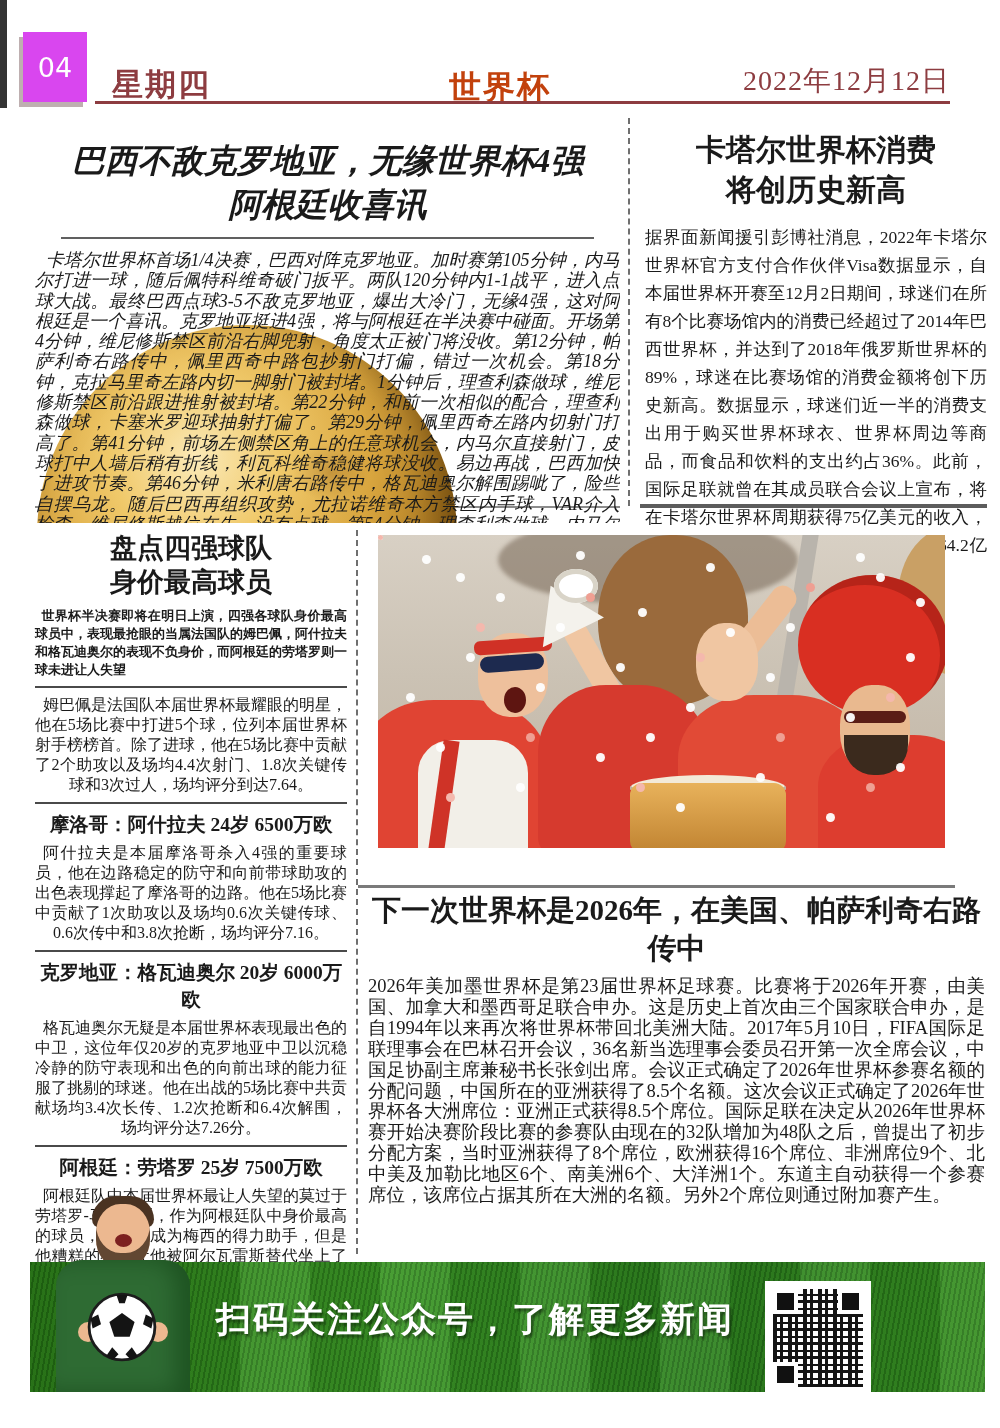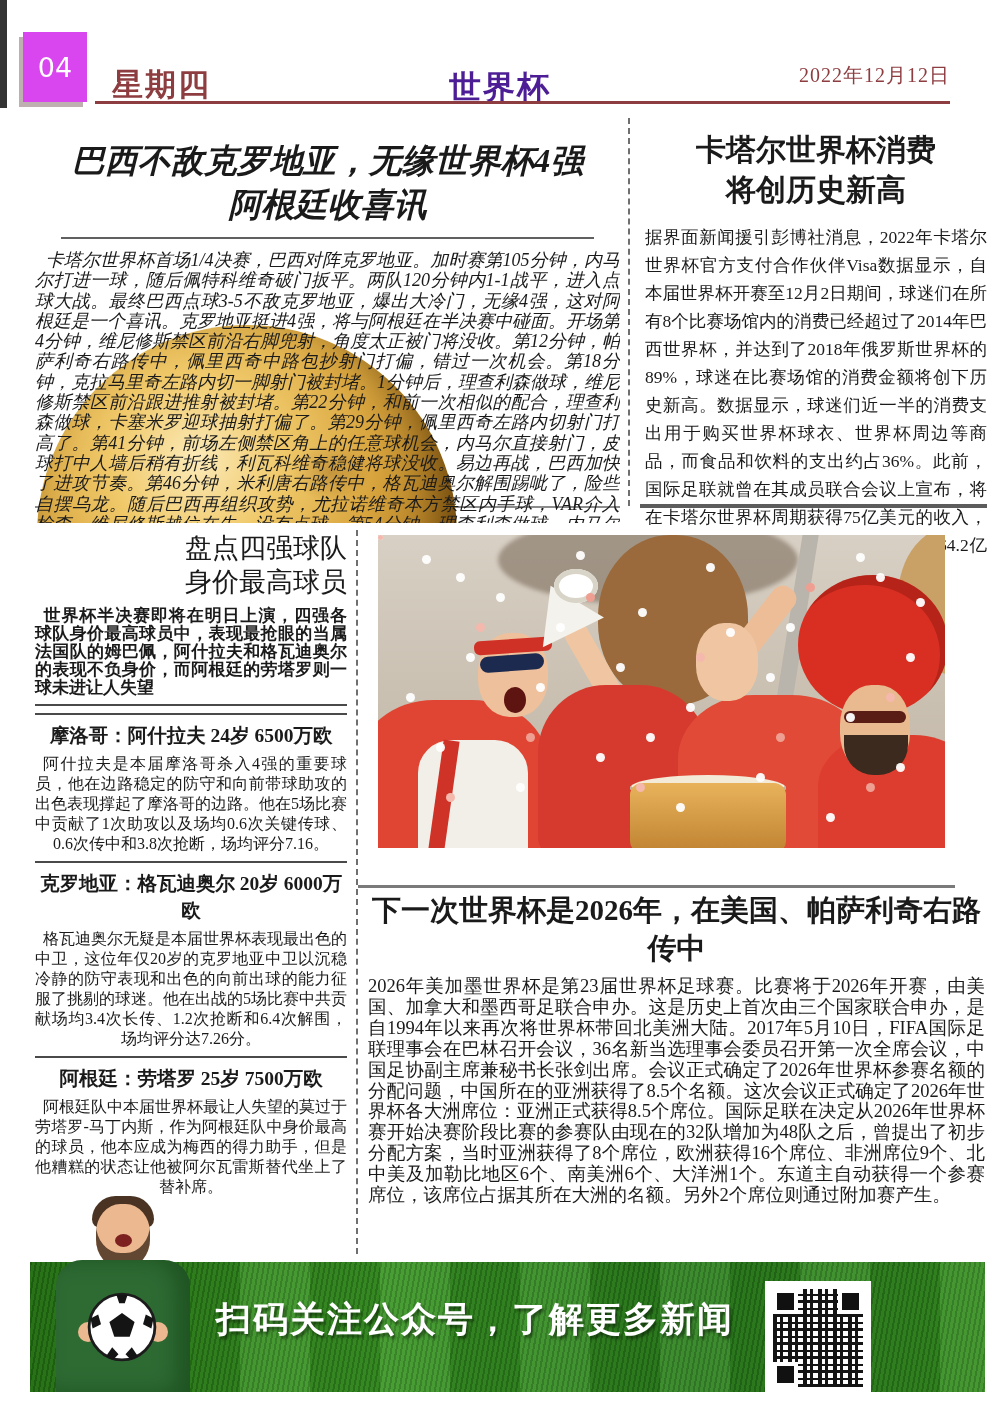--- a/index.html
+++ b/index.html
@@ -6,22 +6,22 @@
   .page{position:relative;width:1000px;height:1428px;background:#ffffff;overflow:hidden;
         font-family:"Liberation Serif","DejaVu Serif",serif;color:#1a1a1a;}
   
   .corner-mark{position:absolute;left:0;top:0;width:7px;height:108px;background:#343434;}
   .pagebox{position:absolute;left:23px;top:32px;width:64px;height:70px;background:#d946ef;
            color:#fff;font-family:"DejaVu Sans","Liberation Sans",sans-serif;font-size:27px;
            display:flex;align-items:center;justify-content:center;
            box-shadow:-4px 5px 0 rgba(70,25,28,.35);}
   .weekday{position:absolute;left:112px;top:64px;font-size:31px;font-weight:700;color:#8d3c40;letter-spacing:2px;}
   .section-title{position:absolute;left:400px;top:66px;width:200px;text-align:center;
-                 font-size:32px;font-weight:800;color:#4c1d95;letter-spacing:2px;}
-  .pub-date{position:absolute;right:50px;top:62px;font-size:20px;color:#8d3c40;letter-spacing:1px;}
+                 font-size:32px;font-weight:800;color:#c2410c;letter-spacing:2px;}
+  .pub-date{position:absolute;right:50px;top:62px;font-size:28px;color:#8d3c40;letter-spacing:1px;}
   .header-rule{position:absolute;left:95px;top:101px;width:855px;height:3px;background:#8d3c40;}
   .v-dashed{position:absolute;width:0;border-left:2px dashed #6f6f6f;}
   .just{text-align:justify;}
   .just-c{text-align:justify;text-align-last:center;}
   
   .art-brazil{position:absolute;left:35px;top:133px;width:585px;height:390px;overflow:hidden;font-style:italic;}
   .art-brazil .headline{position:relative;z-index:2;text-align:center;font-weight:800;
                         font-size:33px;line-height:44px;margin-top:6px;}
   .art-brazil .rule{position:relative;z-index:2;margin:10px 26px 11px;height:2px;background:#606060;}
   .art-brazil p{position:relative;z-index:2;margin:0;font-size:18px;line-height:20.3px;text-indent:0.6em;}
@@ -35,22 +35,22 @@
   .v-upper{left:628px;top:118px;height:388px;}
   
   .art-cons{position:absolute;left:645px;top:118px;width:342px;margin-top:12px;}
   .art-cons .headline{text-align:center;font-weight:800;font-size:30px;line-height:40px;}
   .art-cons p{margin:13px 0 0;font-size:17.5px;line-height:28px;}
   .rule-left-mid{position:absolute;left:35px;top:506px;width:585px;height:2px;background:#8b8b8b;}
   .rule-right-mid{position:absolute;left:640px;top:504px;width:347px;height:4px;background:#5c5c5c;}
   
   .v-lower{left:356px;top:530px;height:724px;}
   .col-players{position:absolute;left:35px;top:531px;width:312px;}
-  .col-players .headline{text-align:right;font-weight:400;font-size:27px;line-height:34px;}
-  .col-players .intro{margin:8px 0 0;font-size:17px;line-height:18px;font-weight:700;}
+  .col-players .headline{text-align:center;font-weight:700;font-size:27px;line-height:34px;}
+  .col-players .intro{margin:8px 0 0;font-size:13px;line-height:18px;font-weight:700;}
   .col-players hr{margin:7px 0;height:2px;background:#4a4a4a;border:0;}
   .col-players h3{margin:6px 0 5px;text-align:center;font-size:19.5px;font-weight:800;}
   .col-players p{margin:4px 0 7px;font-size:16px;line-height:20px;text-indent:0.5em;}
   
   .photo{position:absolute;left:378px;top:535px;width:567px;height:313px;overflow:hidden;
          background:linear-gradient(180deg,#d8d0c4 0%,#cbc2b4 45%,#c0b2a1 100%);}
   .ph{position:absolute;}
   .ph-shadow{left:120px;top:-20px;width:300px;height:90px;border-radius:50%;background:rgba(96,78,60,.45);filter:blur(2px);}
   .ph-hair-brown{left:220px;top:0px;width:150px;height:170px;border-radius:48%;background:#9a6a3c;}
   .ph-hair-blonde{left:520px;top:-10px;width:120px;height:150px;border-radius:48%;background:#c9a065;}
@@ -160,20 +160,21 @@
 
   <div class="rule-left-mid"></div>
   <div class="rule-right-mid"></div>
   <div class="v-dashed v-lower"></div>
 
   <section class="col-players">
     <div class="headline">盘点四强球队</div>
     <div class="headline">身价最高球员</div>
     <p class="intro just">世界杯半决赛即将在明日上演，四强各球队身价最高球员中，表现最抢眼的当属法国队的姆巴佩，阿什拉夫和格瓦迪奥尔的表现不负身价，而阿根廷的劳塔罗则一球未进让人失望</p>
     <hr>
+    <p class="just-c">姆巴佩是法国队本届世界杯最耀眼的明星，他在5场比赛中打进5个球，位列本届世界杯射手榜榜首。除了进球，他在5场比赛中贡献了2个助攻以及场均4.4次射门、1.8次关键传球和3次过人，场均评分到达7.64。</p>
     <hr>
     <h3>摩洛哥：阿什拉夫 24岁 6500万欧</h3>
     <p class="just-c">阿什拉夫是本届摩洛哥杀入4强的重要球员，他在边路稳定的防守和向前带球助攻的出色表现撑起了摩洛哥的边路。他在5场比赛中贡献了1次助攻以及场均0.6次关键传球、0.6次传中和3.8次抢断，场均评分7.16。</p>
     <hr>
     <h3>克罗地亚：格瓦迪奥尔 20岁 6000万欧</h3>
     <p class="just-c">格瓦迪奥尔无疑是本届世界杯表现最出色的中卫，这位年仅20岁的克罗地亚中卫以沉稳冷静的防守表现和出色的向前出球的能力征服了挑剔的球迷。他在出战的5场比赛中共贡献场均3.4次长传、1.2次抢断和6.4次解围，场均评分达7.26分。</p>
     <hr>
     <h3>阿根廷：劳塔罗 25岁 7500万欧</h3>
     <p class="just-c">阿根廷队中本届世界杯最让人失望的莫过于劳塔罗-马丁内斯，作为阿根廷队中身价最高的球员，他本应成为梅西的得力助手，但是他糟糕的状态让他被阿尔瓦雷斯替代坐上了替补席。</p>
   </section>

